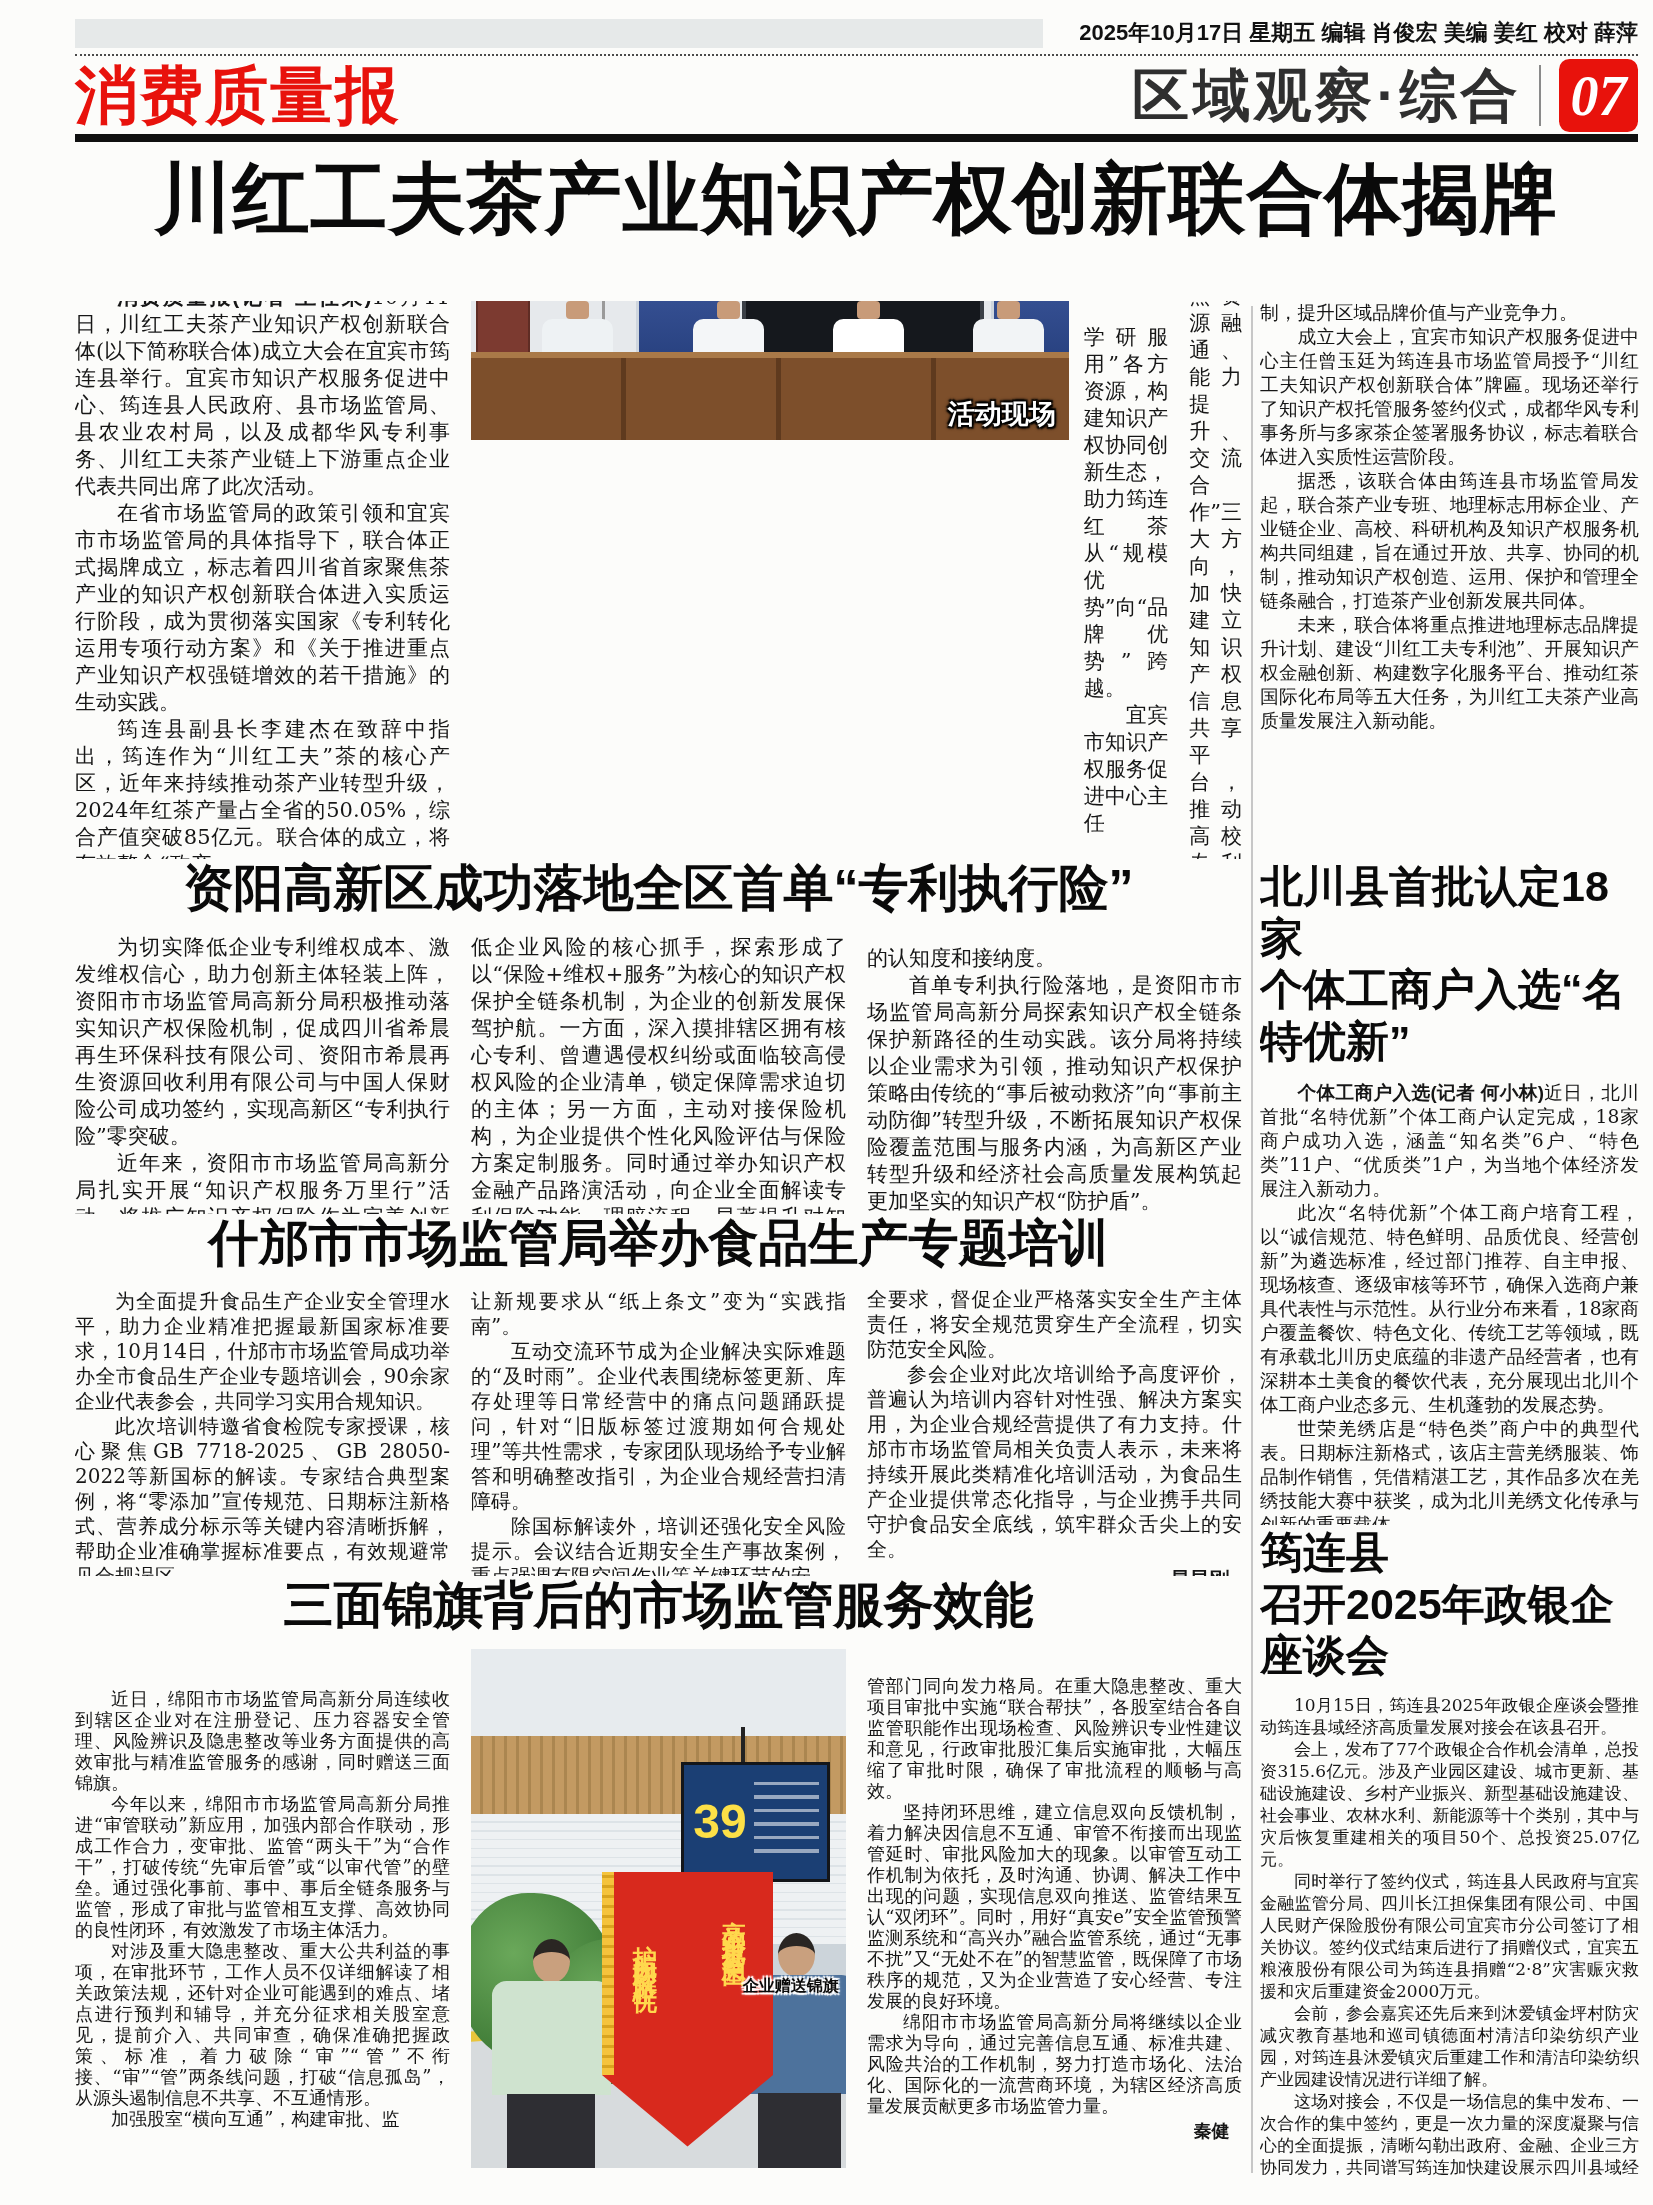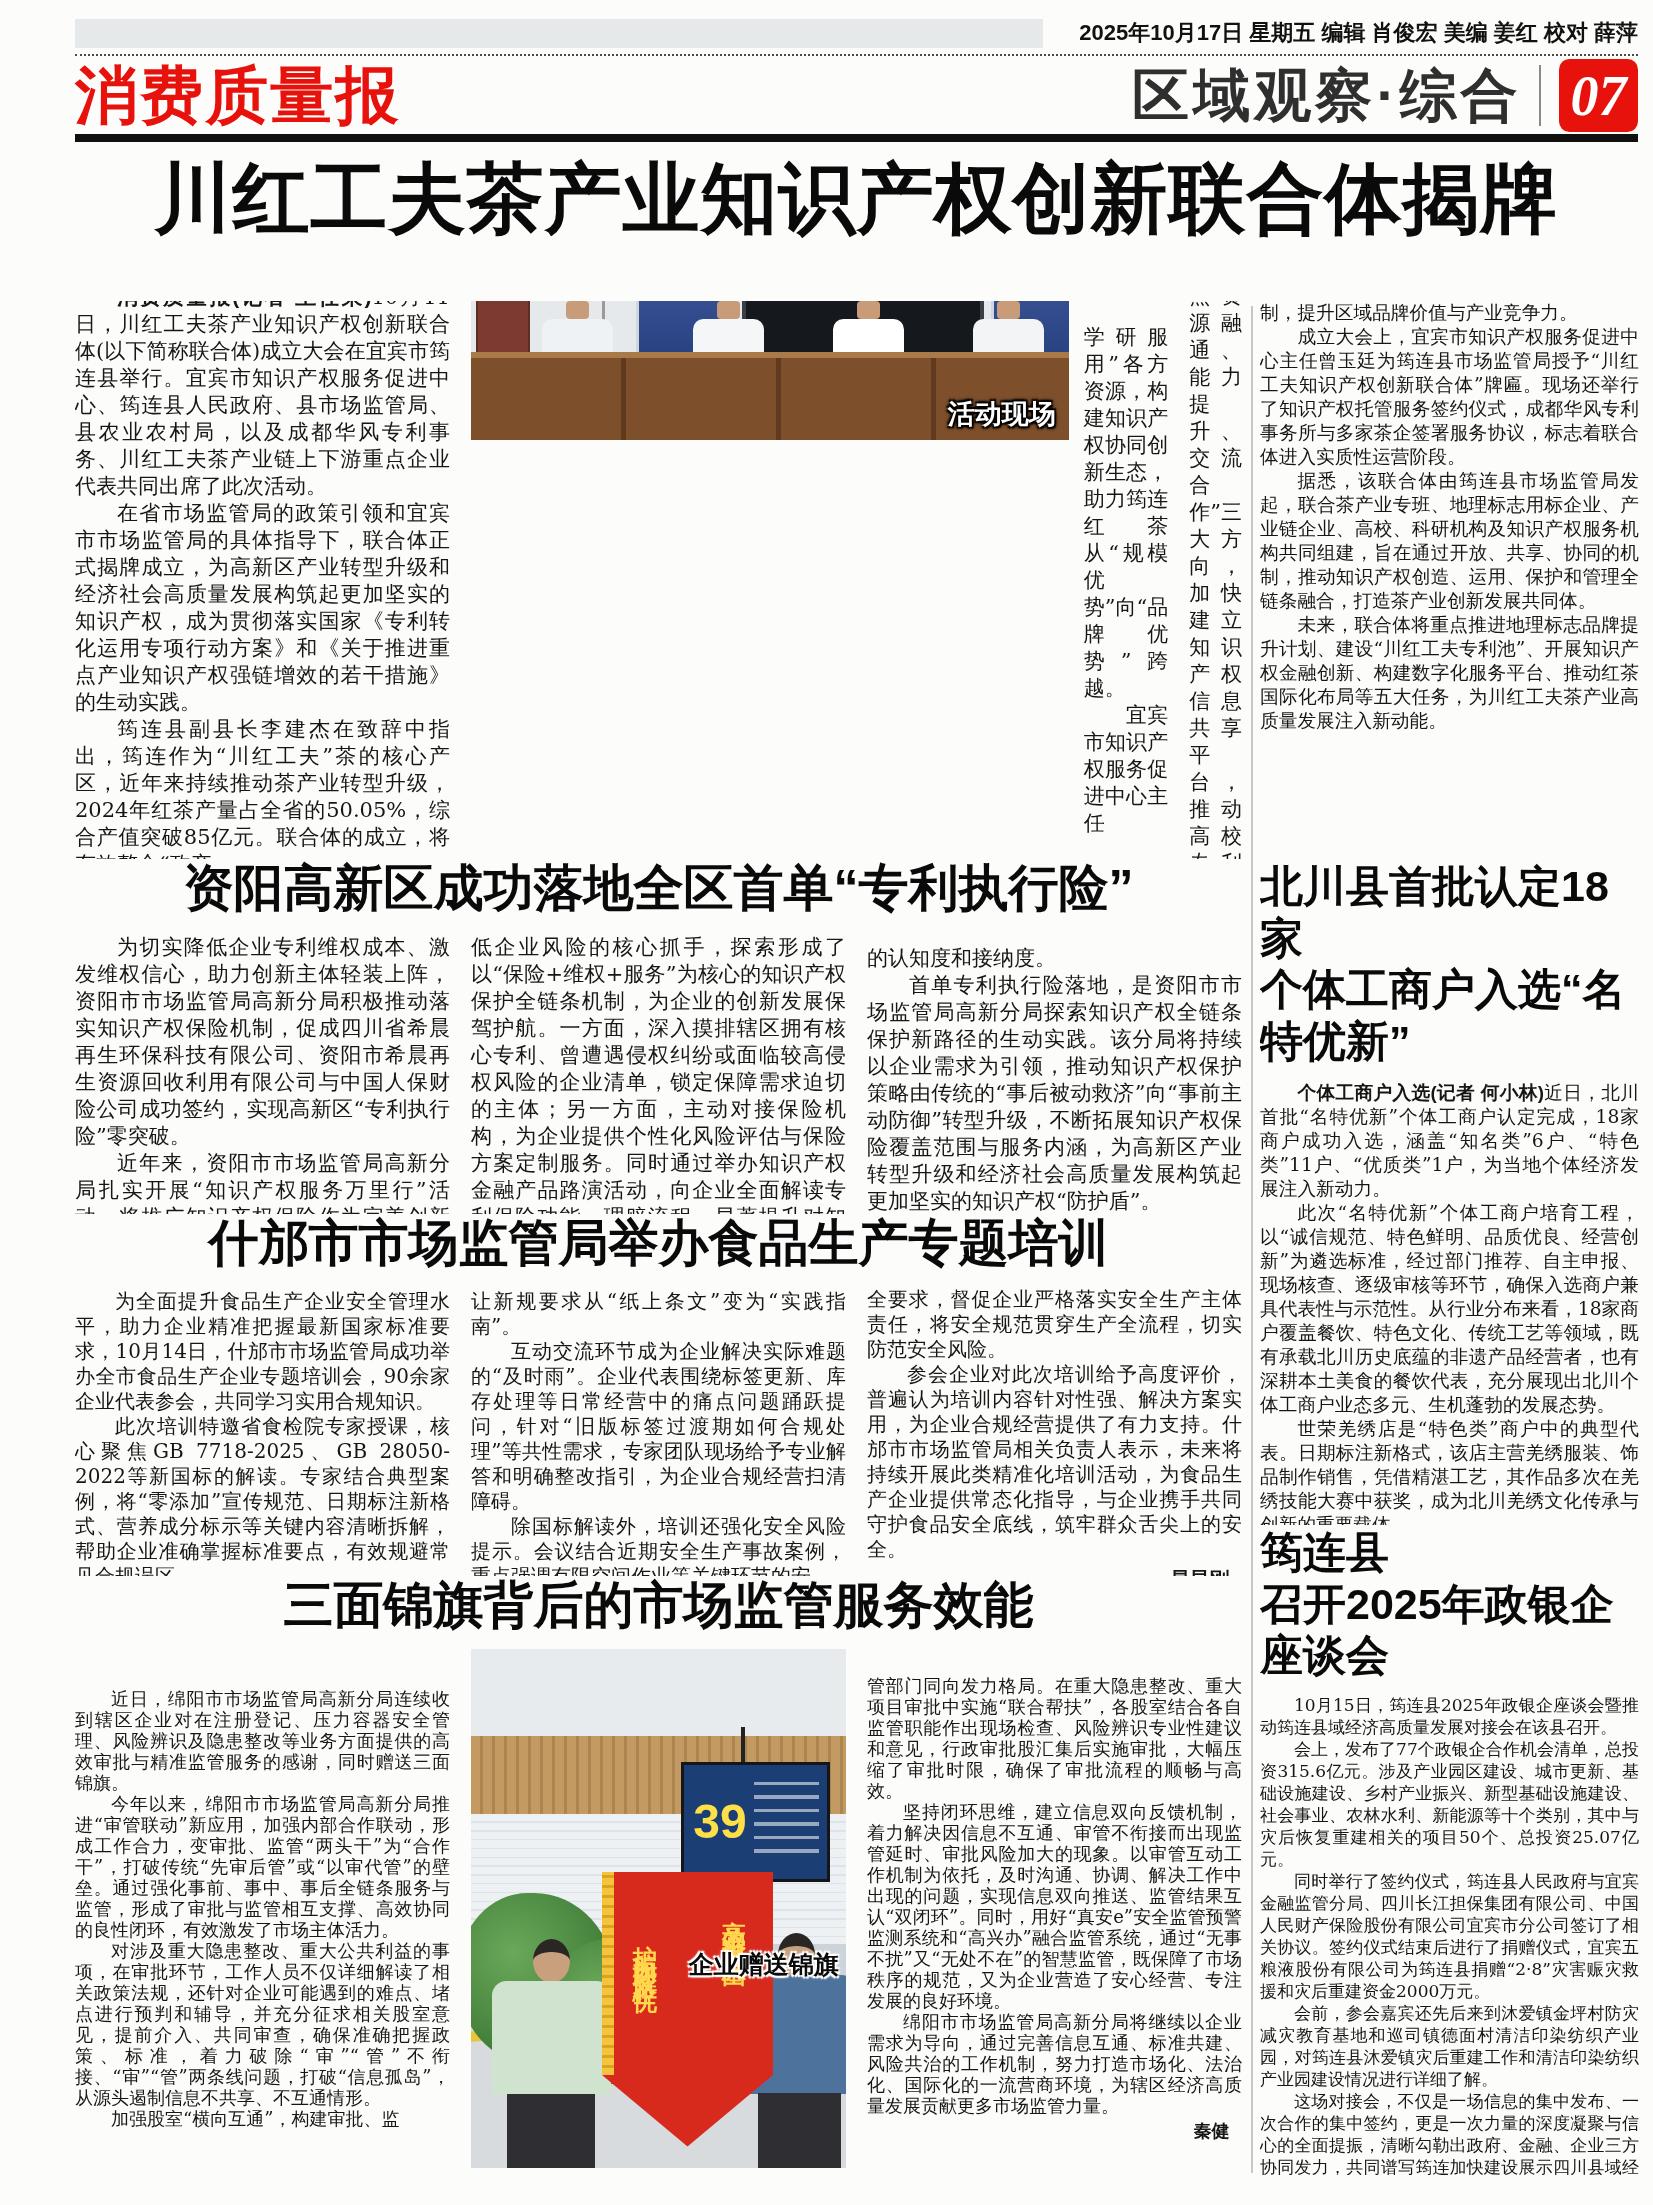--- a/index.html
+++ b/index.html
@@ -85,21 +85,21 @@
   #photo6 .plant{position:absolute;background:radial-gradient(circle at 35% 35%,#6aa85a,#3e7a36 72%);border-radius:46% 54% 50% 50%;}
   #photo6 .head6{position:absolute;width:37px;height:44px;background:#c9a07e;border-radius:50%;border-top:13.5px solid #2a2623;box-sizing:border-box;}
   #photo6 .torso{position:absolute;border-radius:14.5px 14.5px 0 0;}
   #photo6 .legs{position:absolute;background:#2e2e33;}
   #photo6 .pennant{position:absolute;left:131px;top:223px;width:171px;height:275px;background:#d8291d;
       clip-path:polygon(0 0,100% 0,100% 74%,50% 100%,0 74%);z-index:5;}
   #photo6 .fringe{position:absolute;left:0;top:0;width:12.4px;height:74%;background:repeating-linear-gradient(0deg,#f5c33c 0 7.3px,#d9a41f 7.3px 10px);}
   #photo6 .ptext{position:absolute;writing-mode:vertical-rl;font-family:"Liberation Sans",sans-serif;font-weight:900;color:#ffd84d;font-size:24px;letter-spacing:7.3px;}
   #photo6 .pt1{right:23px;top:29px;}
   #photo6 .pt2{left:27px;top:54px;}
-  #photo6 .cap6{position:absolute;right:7.3px;bottom:187px;z-index:6;font-family:"Liberation Sans",sans-serif;font-weight:900;font-size:25px;color:#0a0a0a;
+  #photo6 .cap6{position:absolute;right:7.3px;bottom:171px;z-index:6;font-family:"Liberation Sans",sans-serif;font-weight:900;font-size:16px;color:#0a0a0a;
       text-shadow:1.6px 1.6px 1px #fff,-1.6px -1.6px 1px #fff,1.6px -1.6px 1px #fff,-1.6px 1.6px 1px #fff,0 0 4.1px #fff;margin-left:8px;}
 </style>
 </head>
 <body>
 
 <div class="abs" id="topbar">
   <div class="strip"></div>
   <div id="dateline">2025年10月17日 星期五 编辑 肖俊宏 美编 姜红 校对 薛萍</div>
 </div>
 <div class="abs" id="dottedrule"></div>
@@ -116,21 +116,21 @@
 <div class="abs" id="blackrule"></div>
 <div class="abs" id="raildivider"></div>
 
 <div class="abs" style="left:75px;top:156px;width:1563px;">
   <div class="h-xl">川红工夫茶产业知识产权创新联合体揭牌</div>
 </div>
 
 <div class="abs cols" id="a1">
   <div class="col fs-a" style="max-width:375px">
       <p class="para"><b class="lead">消费质量报(记者 王仕荣)</b>10月11日，川红工夫茶产业知识产权创新联合体(以下简称联合体)成立大会在宜宾市筠连县举行。宜宾市知识产权服务促进中心、筠连县人民政府、县市场监管局、县农业农村局，以及成都华风专利事务、川红工夫茶产业链上下游重点企业代表共同出席了此次活动。</p>
-      <p class="para">在省市场监管局的政策引领和宜宾市市场监管局的具体指导下，联合体正式揭牌成立，为高新区产业转型升级和经济社会高质量发展构筑起更加坚实的知识产权，成为贯彻落实国家《专利转化运用专项行动方案》和《关于推进重点产业知识产权强链增效的若干措施》的生动实践。</p>
+      <p class="para">在省市场监管局的政策引领和宜宾市市场监管局的具体指导下，联合体正式揭牌成立，标志着四川省首家聚焦茶产业的知识产权创新联合体进入实质运行阶段，成为贯彻落实国家《专利转化运用专项行动方案》和《关于推进重点产业知识产权强链增效的若干措施》的生动实践。</p>
       <p class="para">筠连县副县长李建杰在致辞中指出，筠连作为“川红工夫”茶的核心产区，近年来持续推动茶产业转型升级，2024年红茶产量占全省的50.05%，综合产值突破85亿元。联合体的成立，将有效整合“政产</p>
     </div>
   <div class="right">
     <div id="photo1">
       <div class="ceil-pink"></div>
       <div class="ceil-white"></div>
       <div class="led">
           <span>“川红工夫”知识产权创新联合体成立大会</span>
         </div>
       <div class="door" style="left:5.2px"></div>

